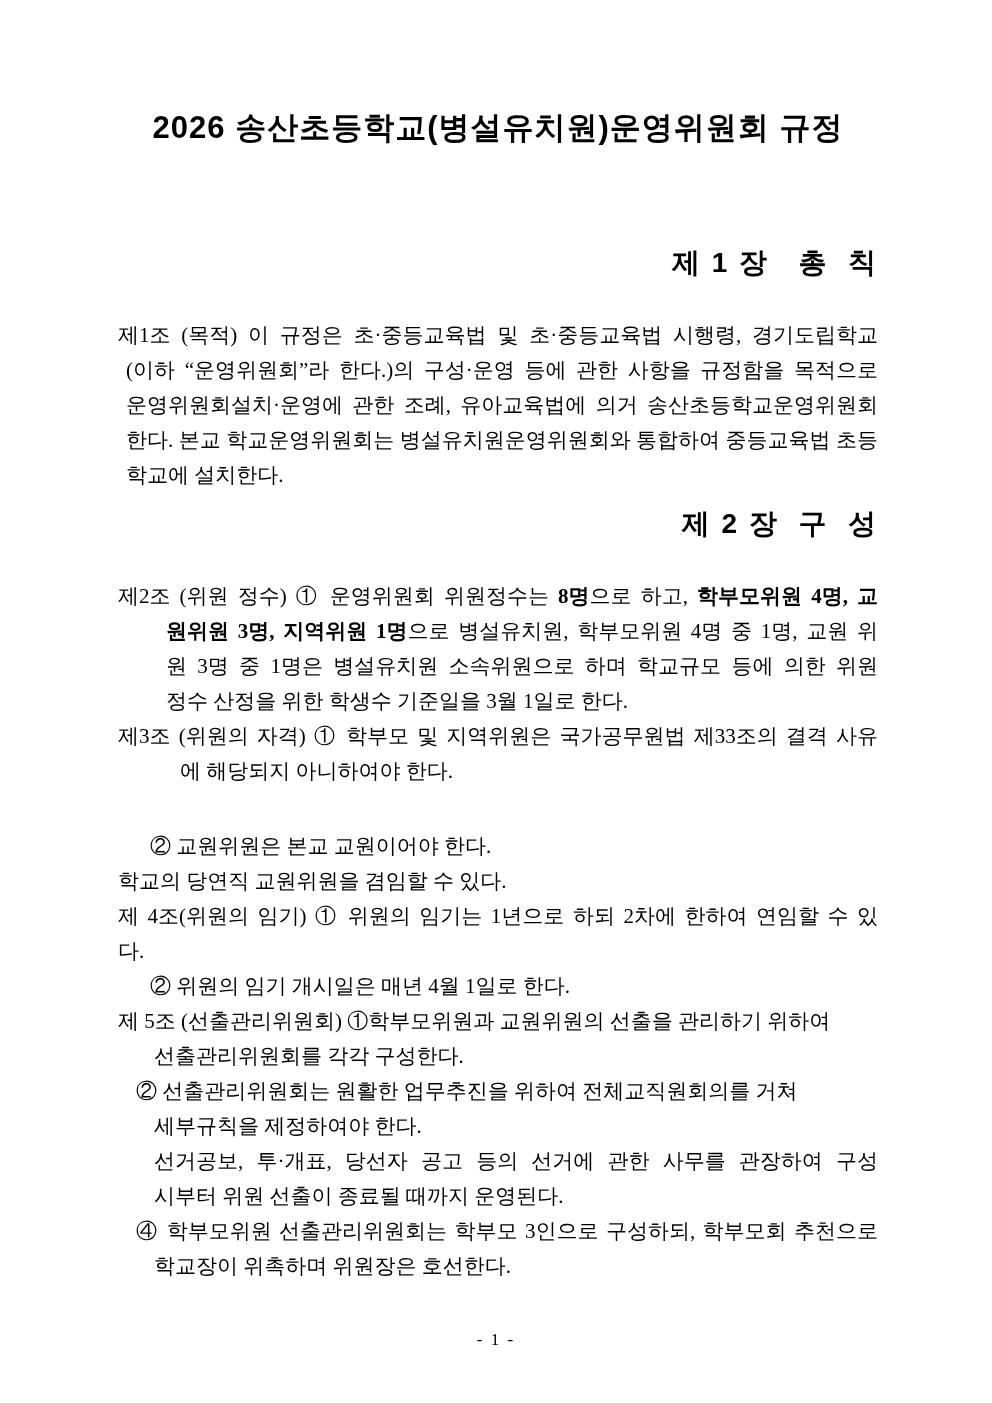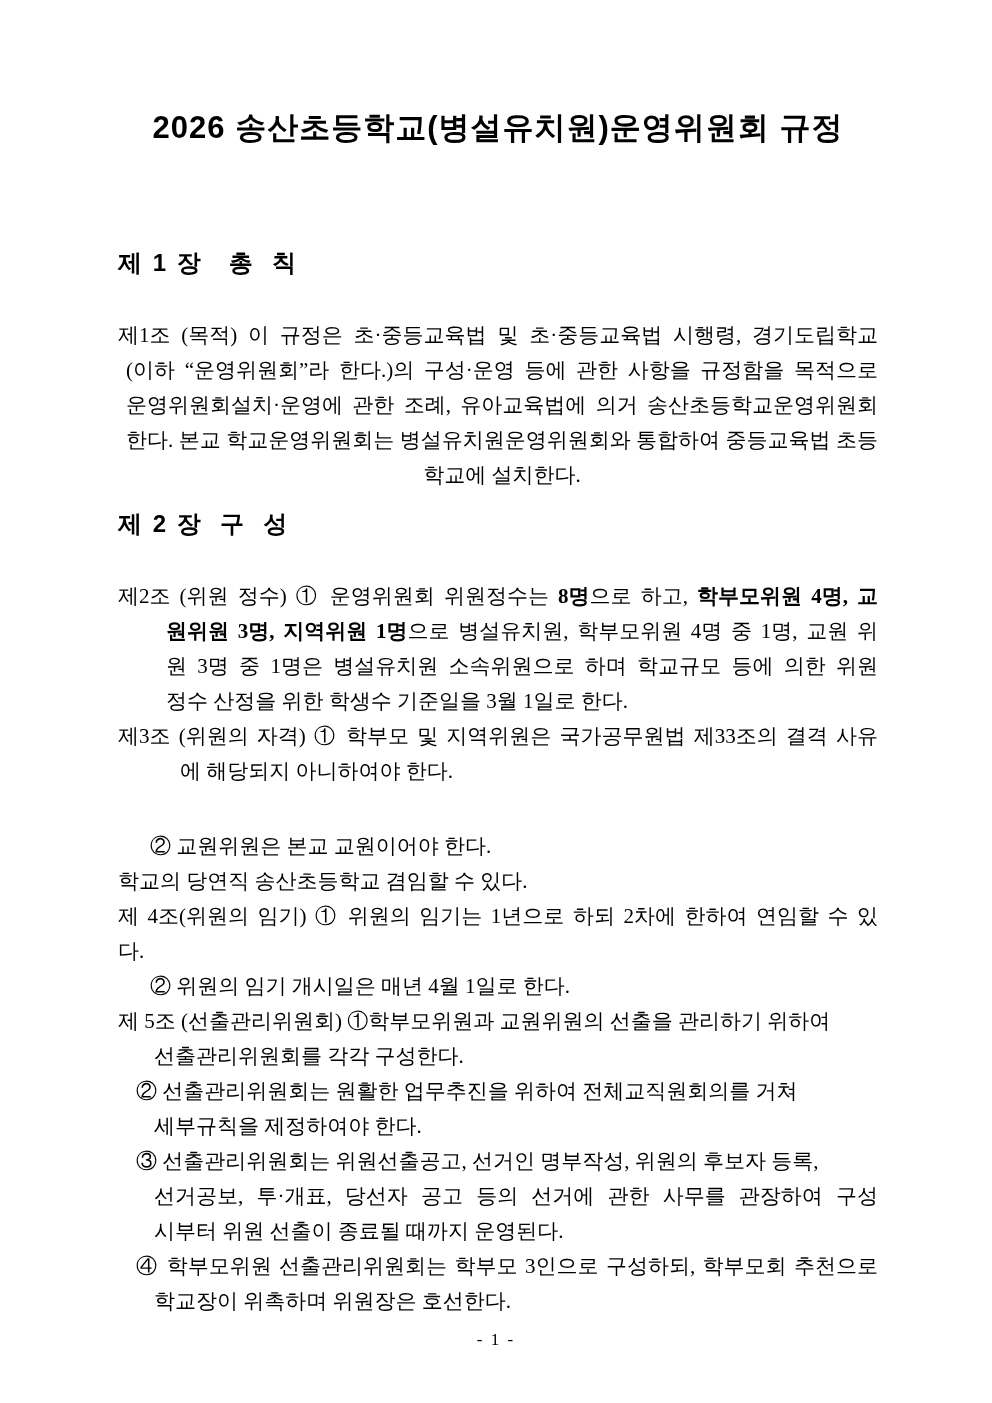--- a/index.html
+++ b/index.html
@@ -21,24 +21,24 @@
     text-align: center;
     font-family: "Liberation Sans", "DejaVu Sans", sans-serif;
     font-weight: bold;
     font-size: 31px;
     line-height: 48px;
     letter-spacing: 1px;
     white-space: nowrap;
   }
   .chapter-heading {
     margin: 14px 0 38px 0;
-    text-align: left;
+    text-align: right;
     font-family: "Liberation Sans", "DejaVu Sans", sans-serif;
     font-weight: bold;
-    font-size: 24px;
+    font-size: 28px;
     line-height: 34px;
     letter-spacing: 2px;
     white-space: pre;
   }
   .para { margin: 0; }
   .line {
     font-size: 21px;
     line-height: 35px;
     text-align: left;
     white-space: normal;
@@ -65,46 +65,45 @@
 <div class="page">
   <div class="content">
     <div class="doc-title">2026 송산초등학교(병설유치원)운영위원회 규정</div>
     <div>
         <div class="chapter-heading">제 1 장   총  칙</div>
         <div class="para">
           <div class="line full"><span>제1조 (목적) 이 규정은 초·중등교육법 및 초·중등교육법 시행령, 경기도립학교</span></div>
           <div class="line full" style="padding-left: 8px;"><span>(이하 “운영위원회”라 한다.)의 구성·운영 등에 관한 사항을 규정함을 목적으로</span></div>
           <div class="line full" style="padding-left: 8px;"><span>운영위원회설치·운영에 관한 조례, 유아교육법에 의거 송산초등학교운영위원회</span></div>
           <div class="line full" style="padding-left: 8px;"><span>한다. 본교 학교운영위원회는 병설유치원운영위원회와 통합하여 중등교육법 초등</span></div>
-          <div class="line" style="padding-left: 8px; text-align: center;"><span>학교에 설치한다.</span></div>
+          <div class="line" style="padding-left: 8px;"><span>학교에 설치한다.</span></div>
         </div>
         <div class="chapter-heading">제 2 장  구  성</div>
         <div class="para">
           <div class="line full"><span>제2조 (위원 정수) ① 운영위원회 위원정수는 </span><span class="bold">8명</span><span>으로 하고, </span><span class="bold">학부모위원 4명, 교</span></div>
           <div class="line full" style="padding-left: 48px;"><span class="bold">원위원 3명, 지역위원 1명</span><span>으로 병설유치원, 학부모위원 4명 중 1명, 교원 위</span></div>
           <div class="line full" style="padding-left: 48px;"><span>원 3명 중 1명은 병설유치원 소속위원으로 하며 학교규모 등에 의한 위원</span></div>
           <div class="line" style="padding-left: 48px;"><span>정수 산정을 위한 학생수 기준일을 3월 1일로 한다.</span></div>
         </div>
         <div class="para">
           <div class="line full"><span>제3조 (위원의 자격)  ① 학부모 및 지역위원은 국가공무원법 제33조의 결격 사유</span></div>
           <div class="line" style="padding-left: 62px;"><span>에 해당되지 아니하여야 한다.</span></div>
           <div class="line" style="padding-left: 32px; margin-top: 40px;"><span>② 교원위원은 본교 교원이어야 한다.</span></div>
-          <div class="line"><span>학교의 당연직 송산초등학교 겸임할 수 있다.</span></div>
+          <div class="line"><span>학교의 당연직 교원위원을 겸임할 수 있다.</span></div>
         </div>
         <div class="para">
           <div class="line full"><span>제 4조(위원의 임기) ① 위원의 임기는 1년으로 하되 2차에 한하여 연임할 수 있</span></div>
           <div class="line"><span>다.</span></div>
           <div class="line" style="padding-left: 32px;"><span>② 위원의 임기 개시일은 매년 4월 1일로 한다.</span></div>
         </div>
         <div class="para">
           <div class="line"><span>제 5조 (선출관리위원회) ①학부모위원과 교원위원의 선출을 관리하기 위하여</span></div>
           <div class="line" style="padding-left: 36px;"><span>선출관리위원회를 각각 구성한다.</span></div>
           <div class="line" style="padding-left: 18px;"><span>② 선출관리위원회는 원활한 업무추진을 위하여 전체교직원회의를 거쳐</span></div>
           <div class="line" style="padding-left: 36px;"><span>세부규칙을 제정하여야 한다.</span></div>
-          <div class="line" style="padding-left: 18px;"><span>③ 선출관리위원회는 위원선출공고, 선거인 명부작성, 위원의 후보자 등록,</span></div>
           <div class="line full" style="padding-left: 36px;"><span>선거공보, 투·개표, 당선자 공고 등의 선거에 관한 사무를 관장하여 구성</span></div>
           <div class="line" style="padding-left: 36px;"><span>시부터 위원 선출이 종료될 때까지 운영된다.</span></div>
           <div class="line full" style="padding-left: 18px;"><span>④ 학부모위원 선출관리위원회는 학부모 3인으로 구성하되, 학부모회 추천으로</span></div>
           <div class="line" style="padding-left: 36px;"><span>학교장이 위촉하며 위원장은 호선한다.</span></div>
         </div>
       </div>
   </div>
   <div class="page-number">- 1 -</div>
 </div>
 

